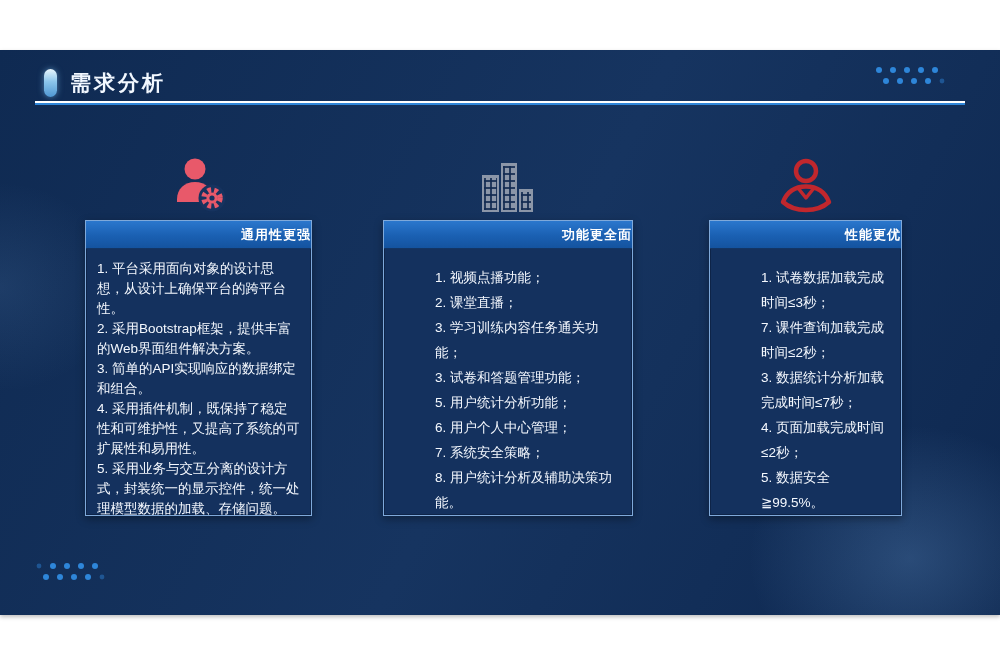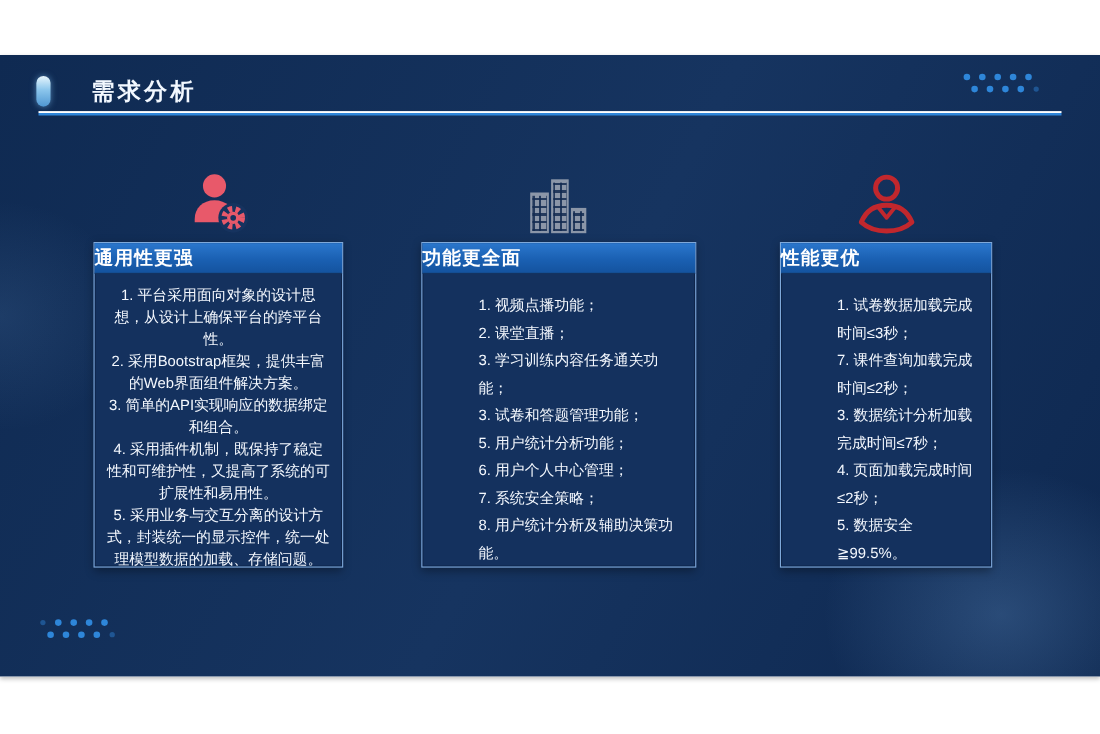--- a/index.html
+++ b/index.html
@@ -11,21 +11,21 @@
     position:relative; overflow:hidden;
   }
   .slide {
     position:absolute; left:0; top:50px; width:1000px; height:565px;
     background:
       radial-gradient(230px 190px at 91% 90%, rgba(110,160,215,0.28), rgba(110,160,215,0) 70%),
       radial-gradient(170px 150px at 0% 42%, rgba(110,160,215,0.14), rgba(110,160,215,0) 70%),
       linear-gradient(118deg, #0f2a52 0%, #163460 52%, #0e2850 100%);
     box-shadow:0 2px 4px rgba(0,0,0,0.25);
   }
-  .slide-header { position:absolute; left:33px; top:19px; display:flex; align-items:center;gap:24px; }
+  .slide-header { position:absolute; left:44px; top:19px; display:flex; align-items:center; }
   .title-pill {
     width:13px; height:28px; border-radius:7px; margin-right:13px;
     background:linear-gradient(180deg,#e8f6fd 0%,#8cc6ec 45%,#4f97d2 100%);
     box-shadow:0 0 6px rgba(120,185,235,0.6);
   }
   .title { margin:0; font-size:21px; font-weight:600; letter-spacing:3px; color:#f2f8ff; }
   .title-underline {
     position:absolute; left:35px; top:51px; width:930px; height:4px;
     background:linear-gradient(180deg,#ffffff 0%,#ffffff 50%,#2f86d9 50%,#2f86d9 100%);
   }
@@ -56,28 +56,28 @@
   .bld-2 { left:25px; width:16px; height:49px; }
   .bld-3 { left:43px; width:14px; height:23px; }
 
   .card {
     width:100%; height:296px;
     background:#14315e;
     border:1px solid #7fa9da;
     box-shadow: inset 0 0 0 1px rgba(10,25,55,0.55), 0 3px 8px rgba(0,0,0,0.35);
   }
   .card-header {
-    height:28px; line-height:28px; text-align:left;
-    color:#ffffff; font-weight:bold; font-size:17px; letter-spacing:1px;
+    height:28px; line-height:28px; text-align:right;
+    color:#ffffff; font-weight:bold; font-size:13px; letter-spacing:1px;
     background:linear-gradient(180deg,#2b77cd 0%,#1a60b2 55%,#14539f 100%);
     border-bottom:1px solid rgba(10,25,55,0.7);
   }
   .card-body { padding:10px 11px; color:#f4f8fe; font-size:13.5px; }
   .card-body p { margin:0; }
-  .col-1 .card-body p { line-height:20px;text-align:center; }
+  .col-1 .card-body p { line-height:20px; }
   .col-2 .card-body, .col-3 .card-body { padding-top:16px; }
   .col-2 .card-body p, .col-3 .card-body p { line-height:25px;margin-left:40px; }
 </style>
 </head>
 <body>
 
 <div class="slide">
 
   <div class="slide-header">
     <span class="title-pill"></span>

